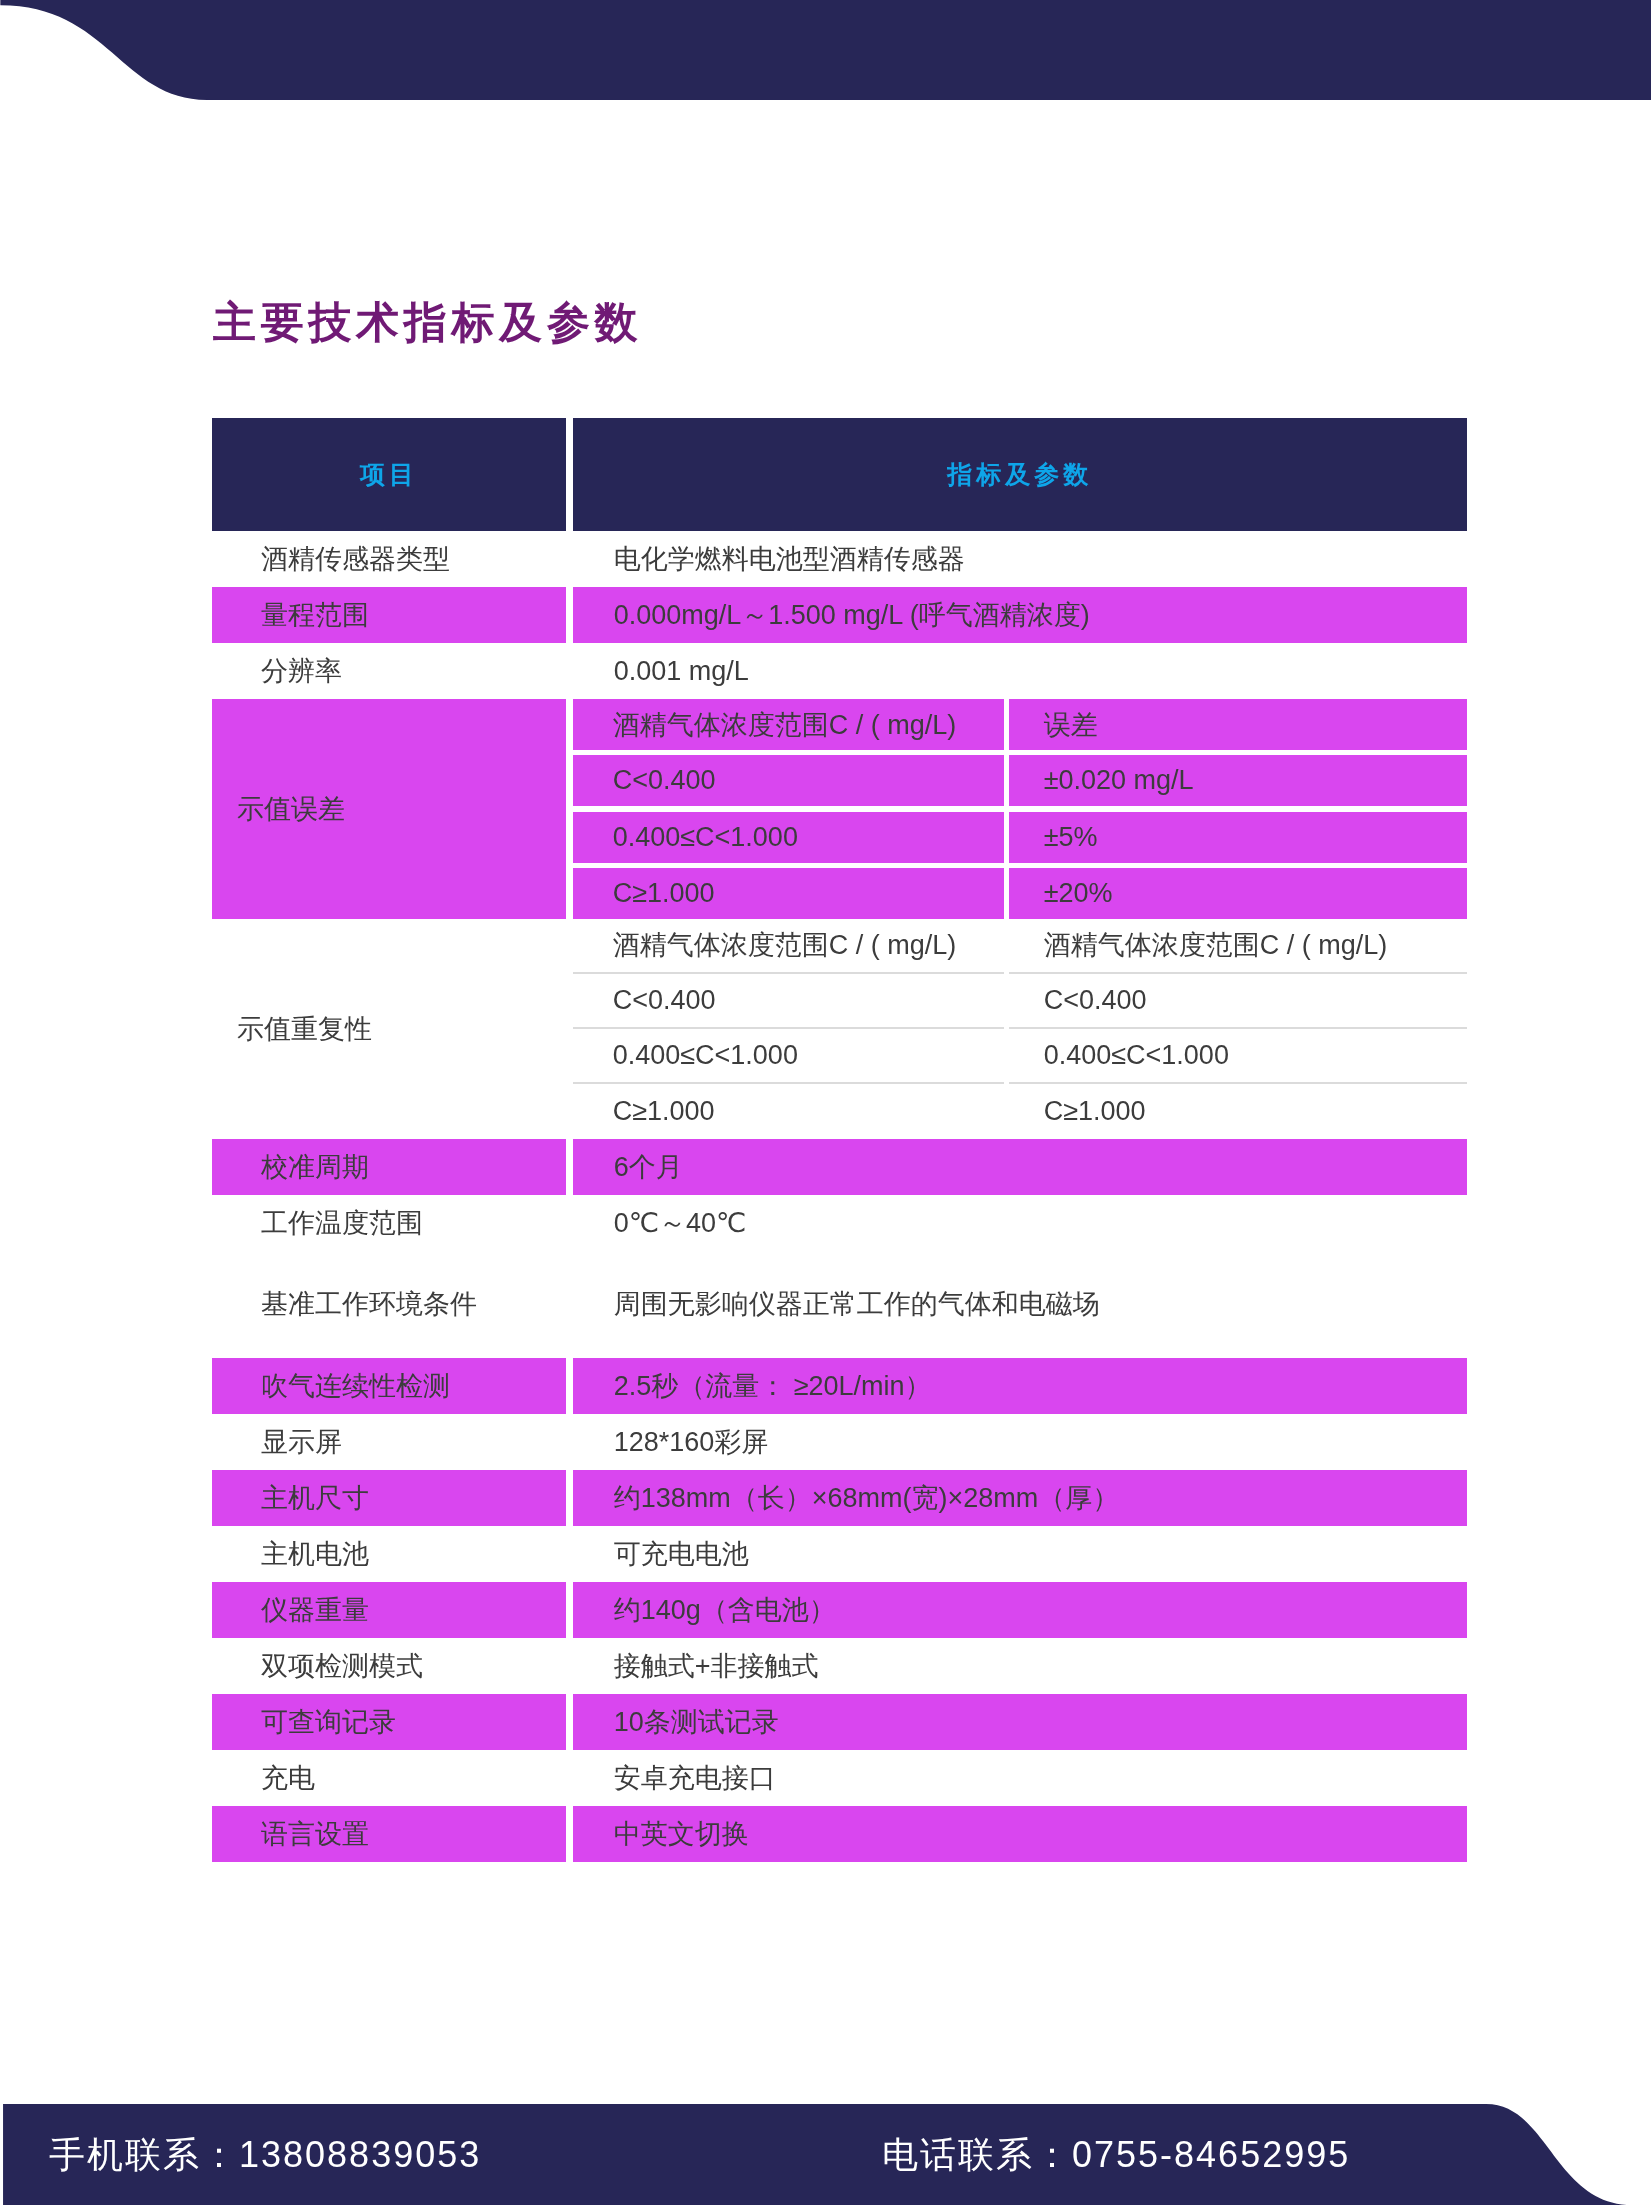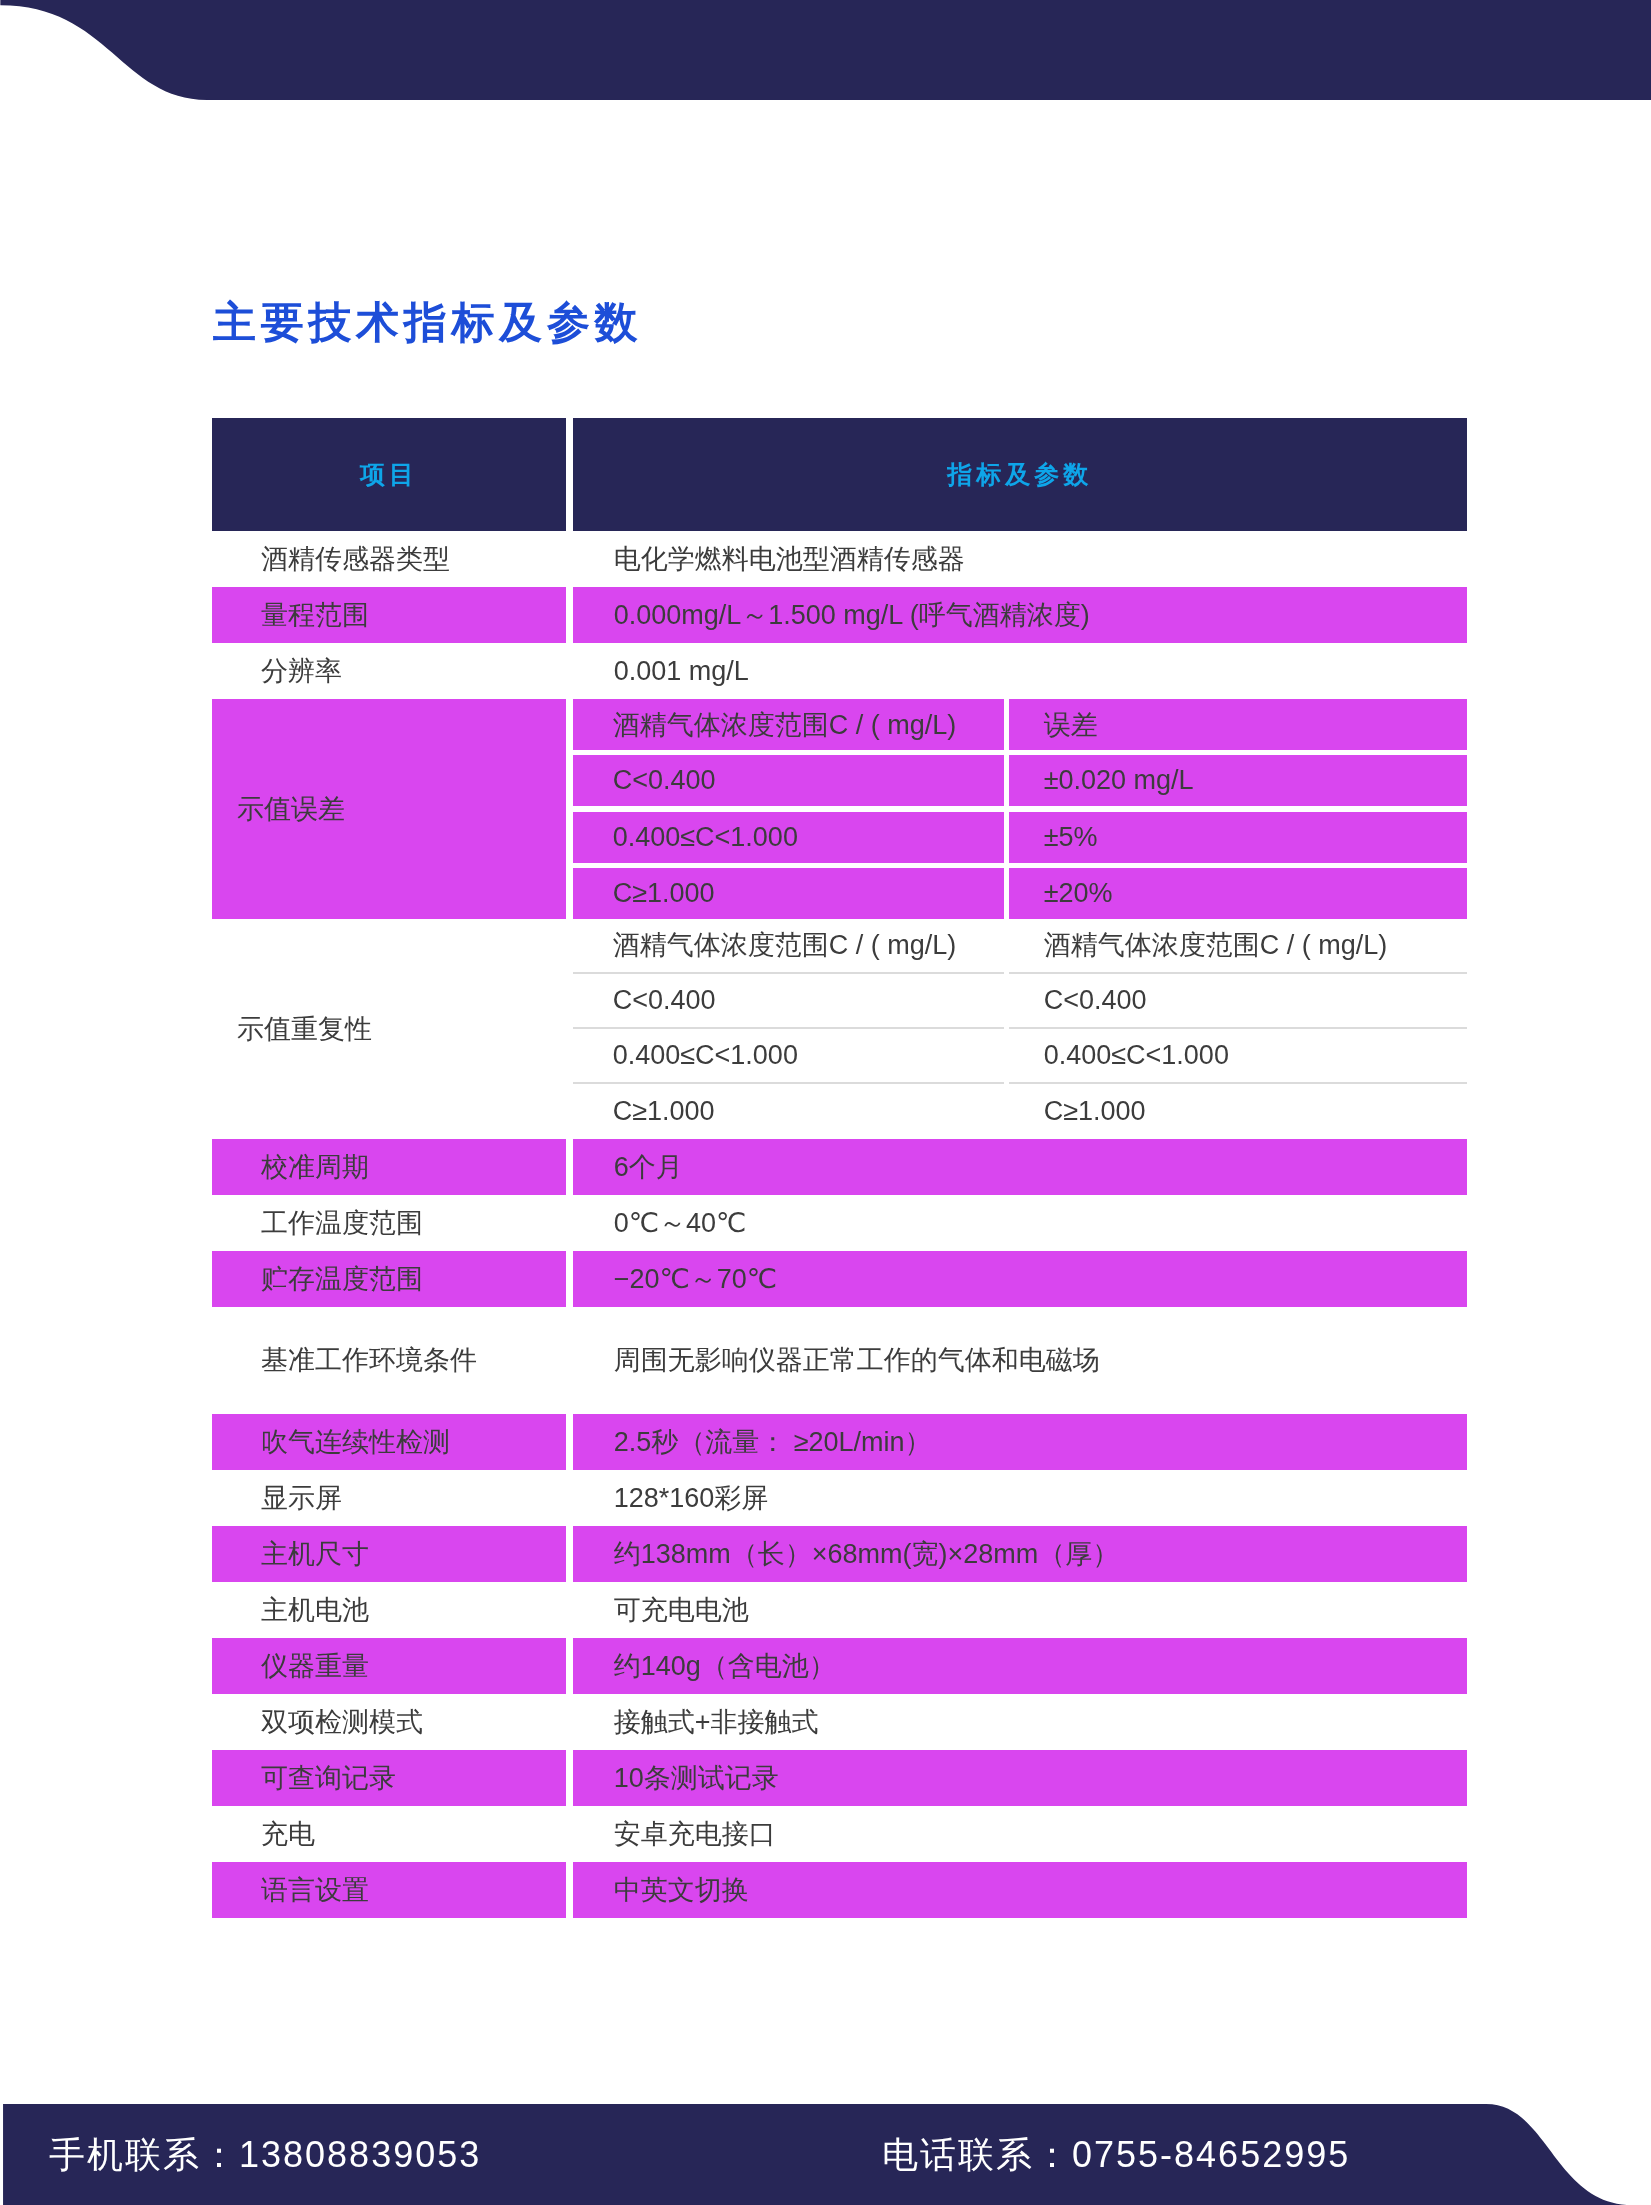--- a/index.html
+++ b/index.html
@@ -33,21 +33,21 @@
 
   
   .title {
     position: absolute;
     left: 213px;
     top: 299px;
     margin: 0;
     font-size: 43px;
     line-height: 1.1;
     font-weight: bold;
-    color: #1d4ed8;
+    color: #701a75;
     letter-spacing: 4.7px;
     white-space: nowrap;
   }
 
   
   .spec-table {
     position: absolute;
     left: 212px;
     top: 418px;
     width: 1255px;
@@ -169,24 +169,20 @@
     <div class="row simple g">
       <div class="cell lab">校准周期</div>
       <div class="cell val">6个月</div>
     </div>
 
     <div class="row simple w">
       <div class="cell lab">工作温度范围</div>
       <div class="cell val">0℃～40℃</div>
     </div>
 
-    <div class="row simple g">
-      <div class="cell lab">贮存温度范围</div>
-      <div class="cell val">−20℃～70℃</div>
-    </div>
 
     <div class="row multiline w">
       <div class="cell lab">基准工作环境条件</div>
       <div class="cell val multi">
         <span>周围无影响仪器正常工作的气体和电磁场</span>
       </div>
     </div>
 
     <div class="row simple g">
       <div class="cell lab">吹气连续性检测</div>

